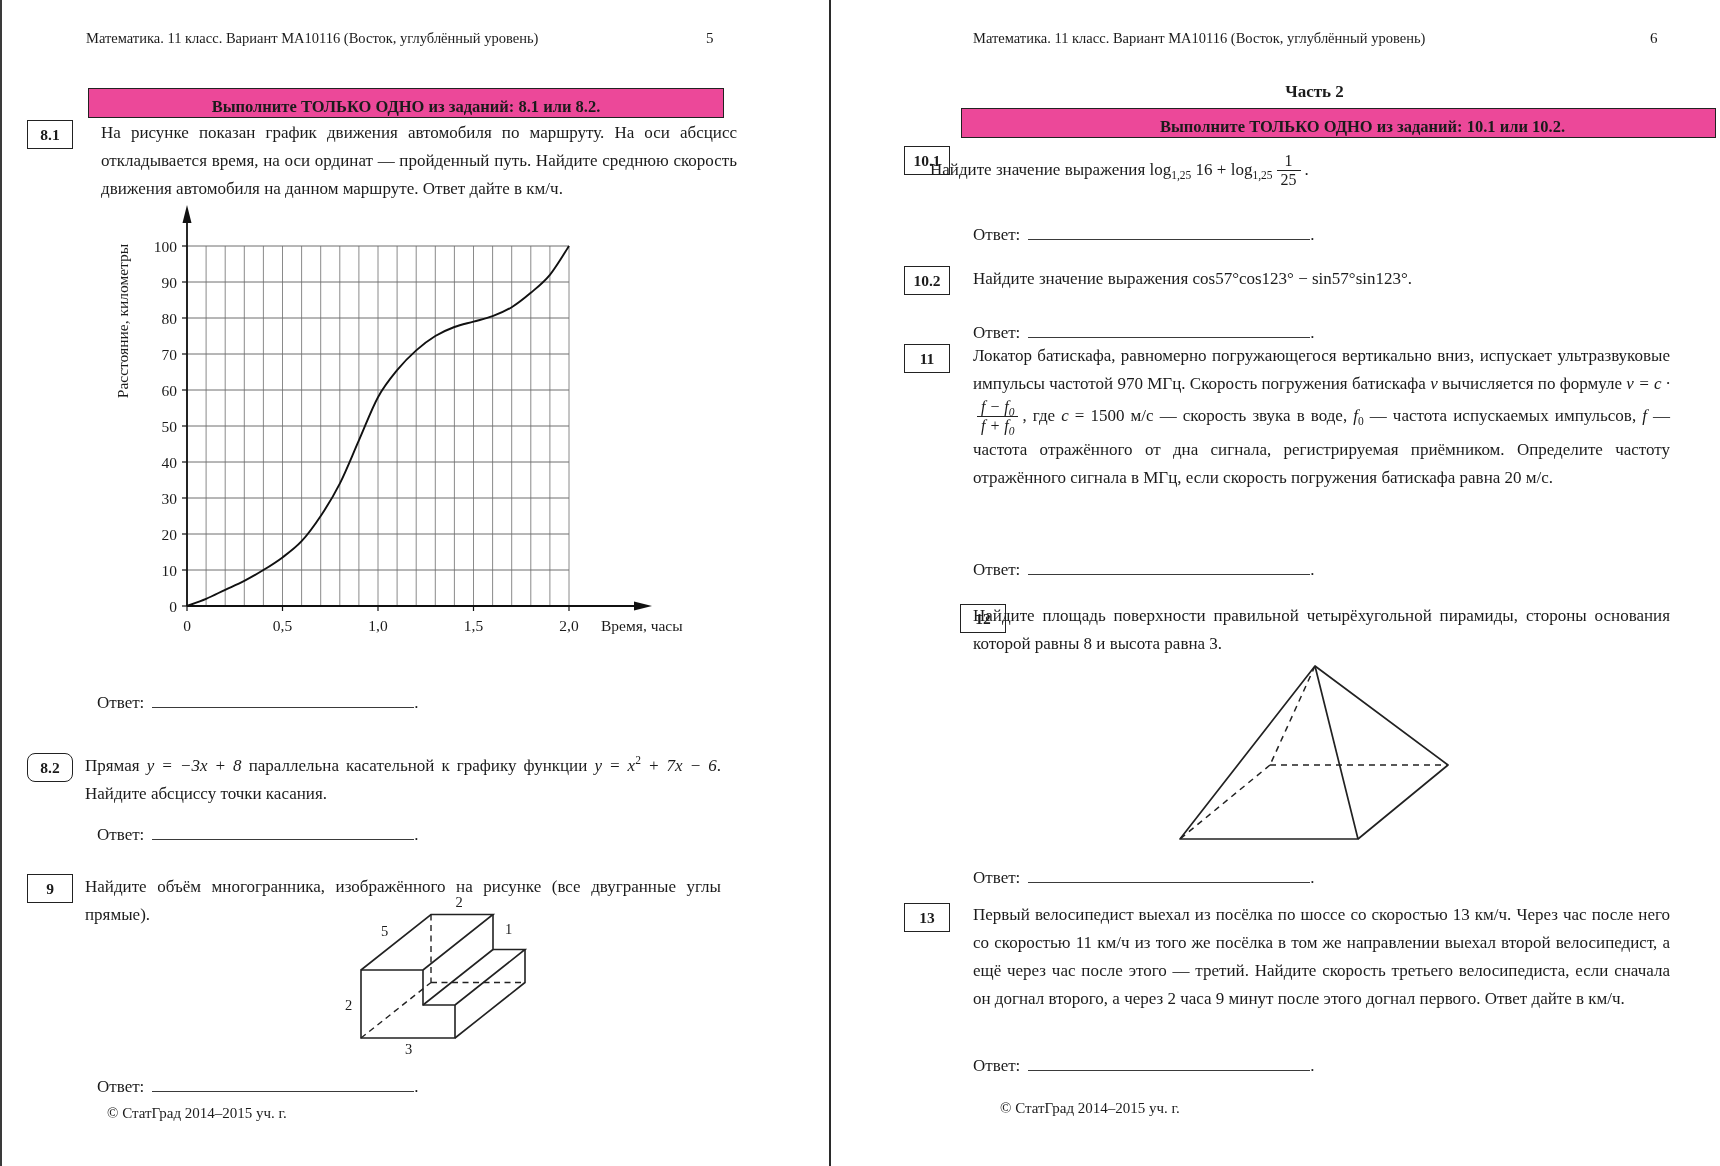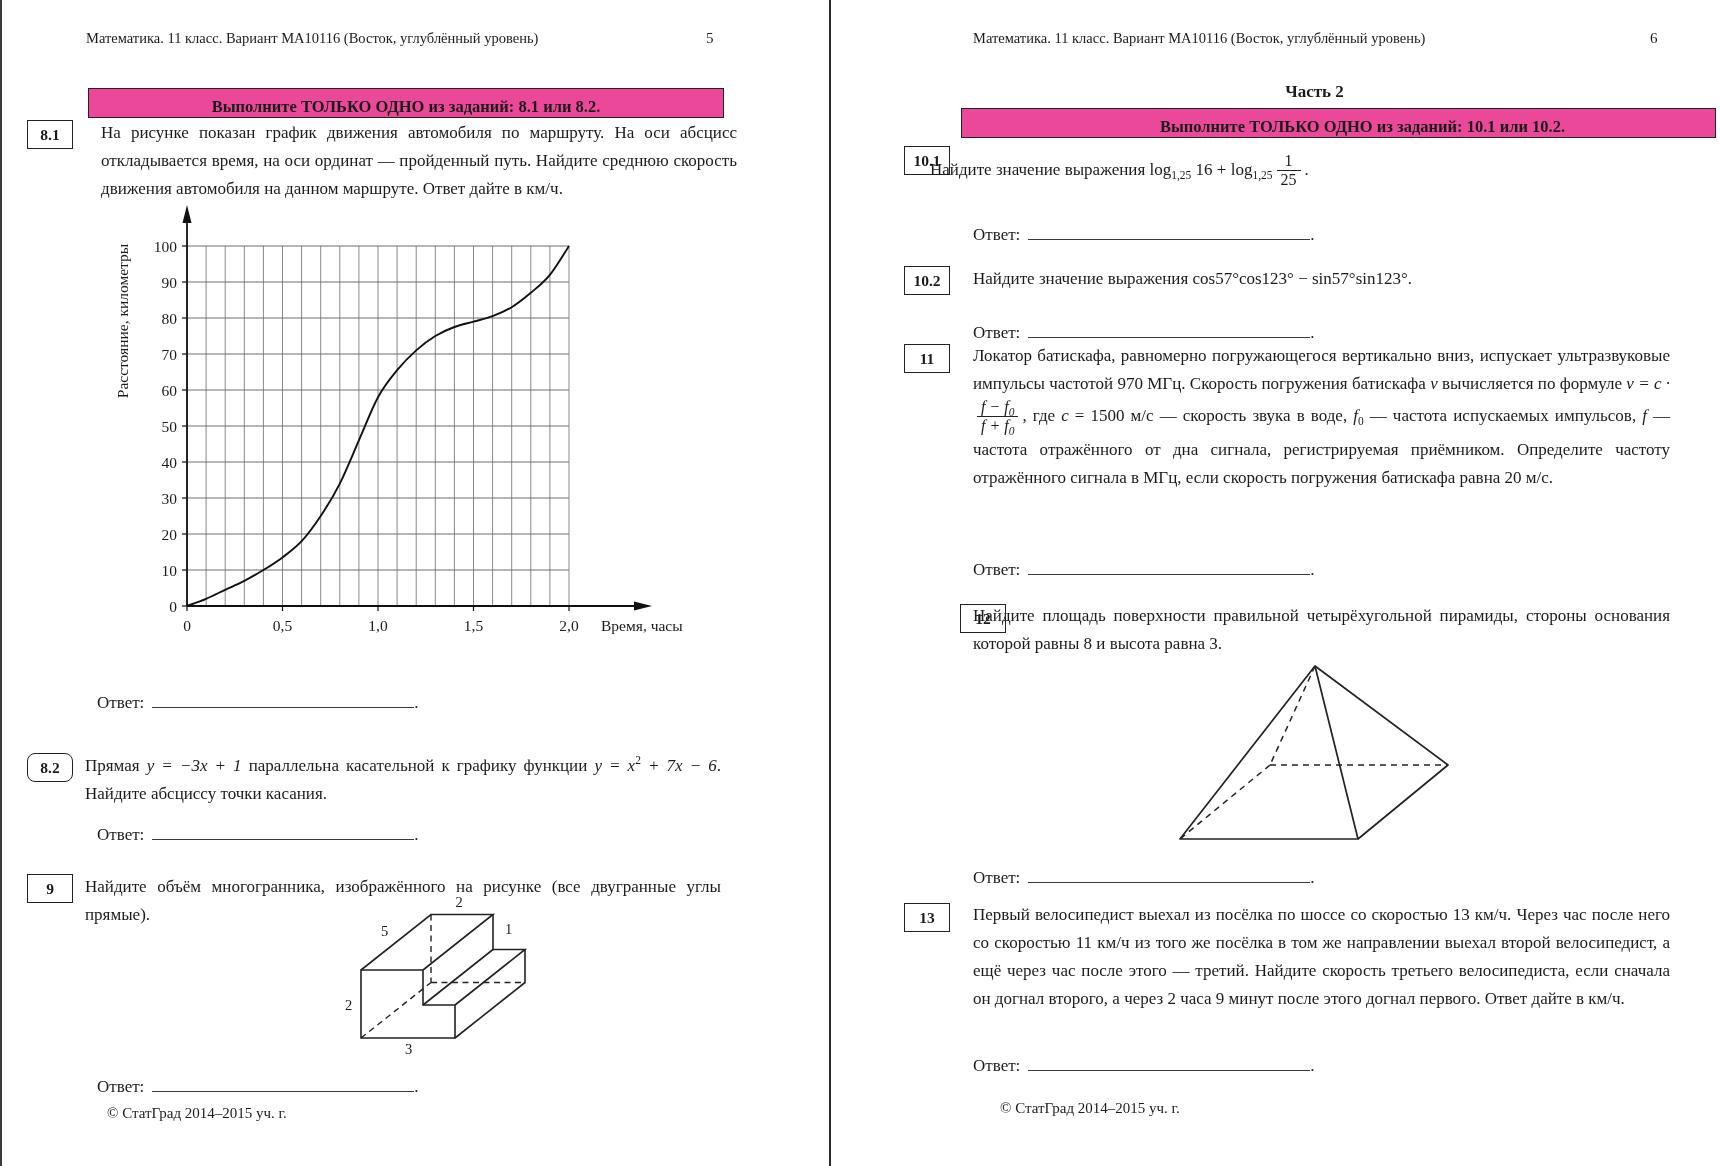--- a/index.html
+++ b/index.html
@@ -136,21 +136,21 @@
 
   <div class="abs answer" style="left:97px;top:693px;">
     <span>Ответ:</span><span class="ansline" style="width:262px;"></span><span>.</span>
   </div>
 
   <div class="abs numbox" style="left:27px;top:753px;border-radius:8px;">
     <span>8.2</span>
   </div>
   <div class="abs para" style="left:85px;top:752px;width:636px;">
     <span>Прямая</span>
-    <i>y = −3x + 1</i>
+    <i>y = −3x + 8</i>
     <span>параллельна касательной к графику функции</span>
     <span><i>y = x</i><sup>2</sup><i> + 7x − 6</i></span><span>. Найдите абсциссу точки касания.</span>
   </div>
   <div class="abs answer" style="left:97px;top:825px;">
     <span>Ответ:</span><span class="ansline" style="width:262px;"></span><span>.</span>
   </div>
 
   <div class="abs numbox" style="left:27px;top:874px;">
     <span>9</span>
   </div>

